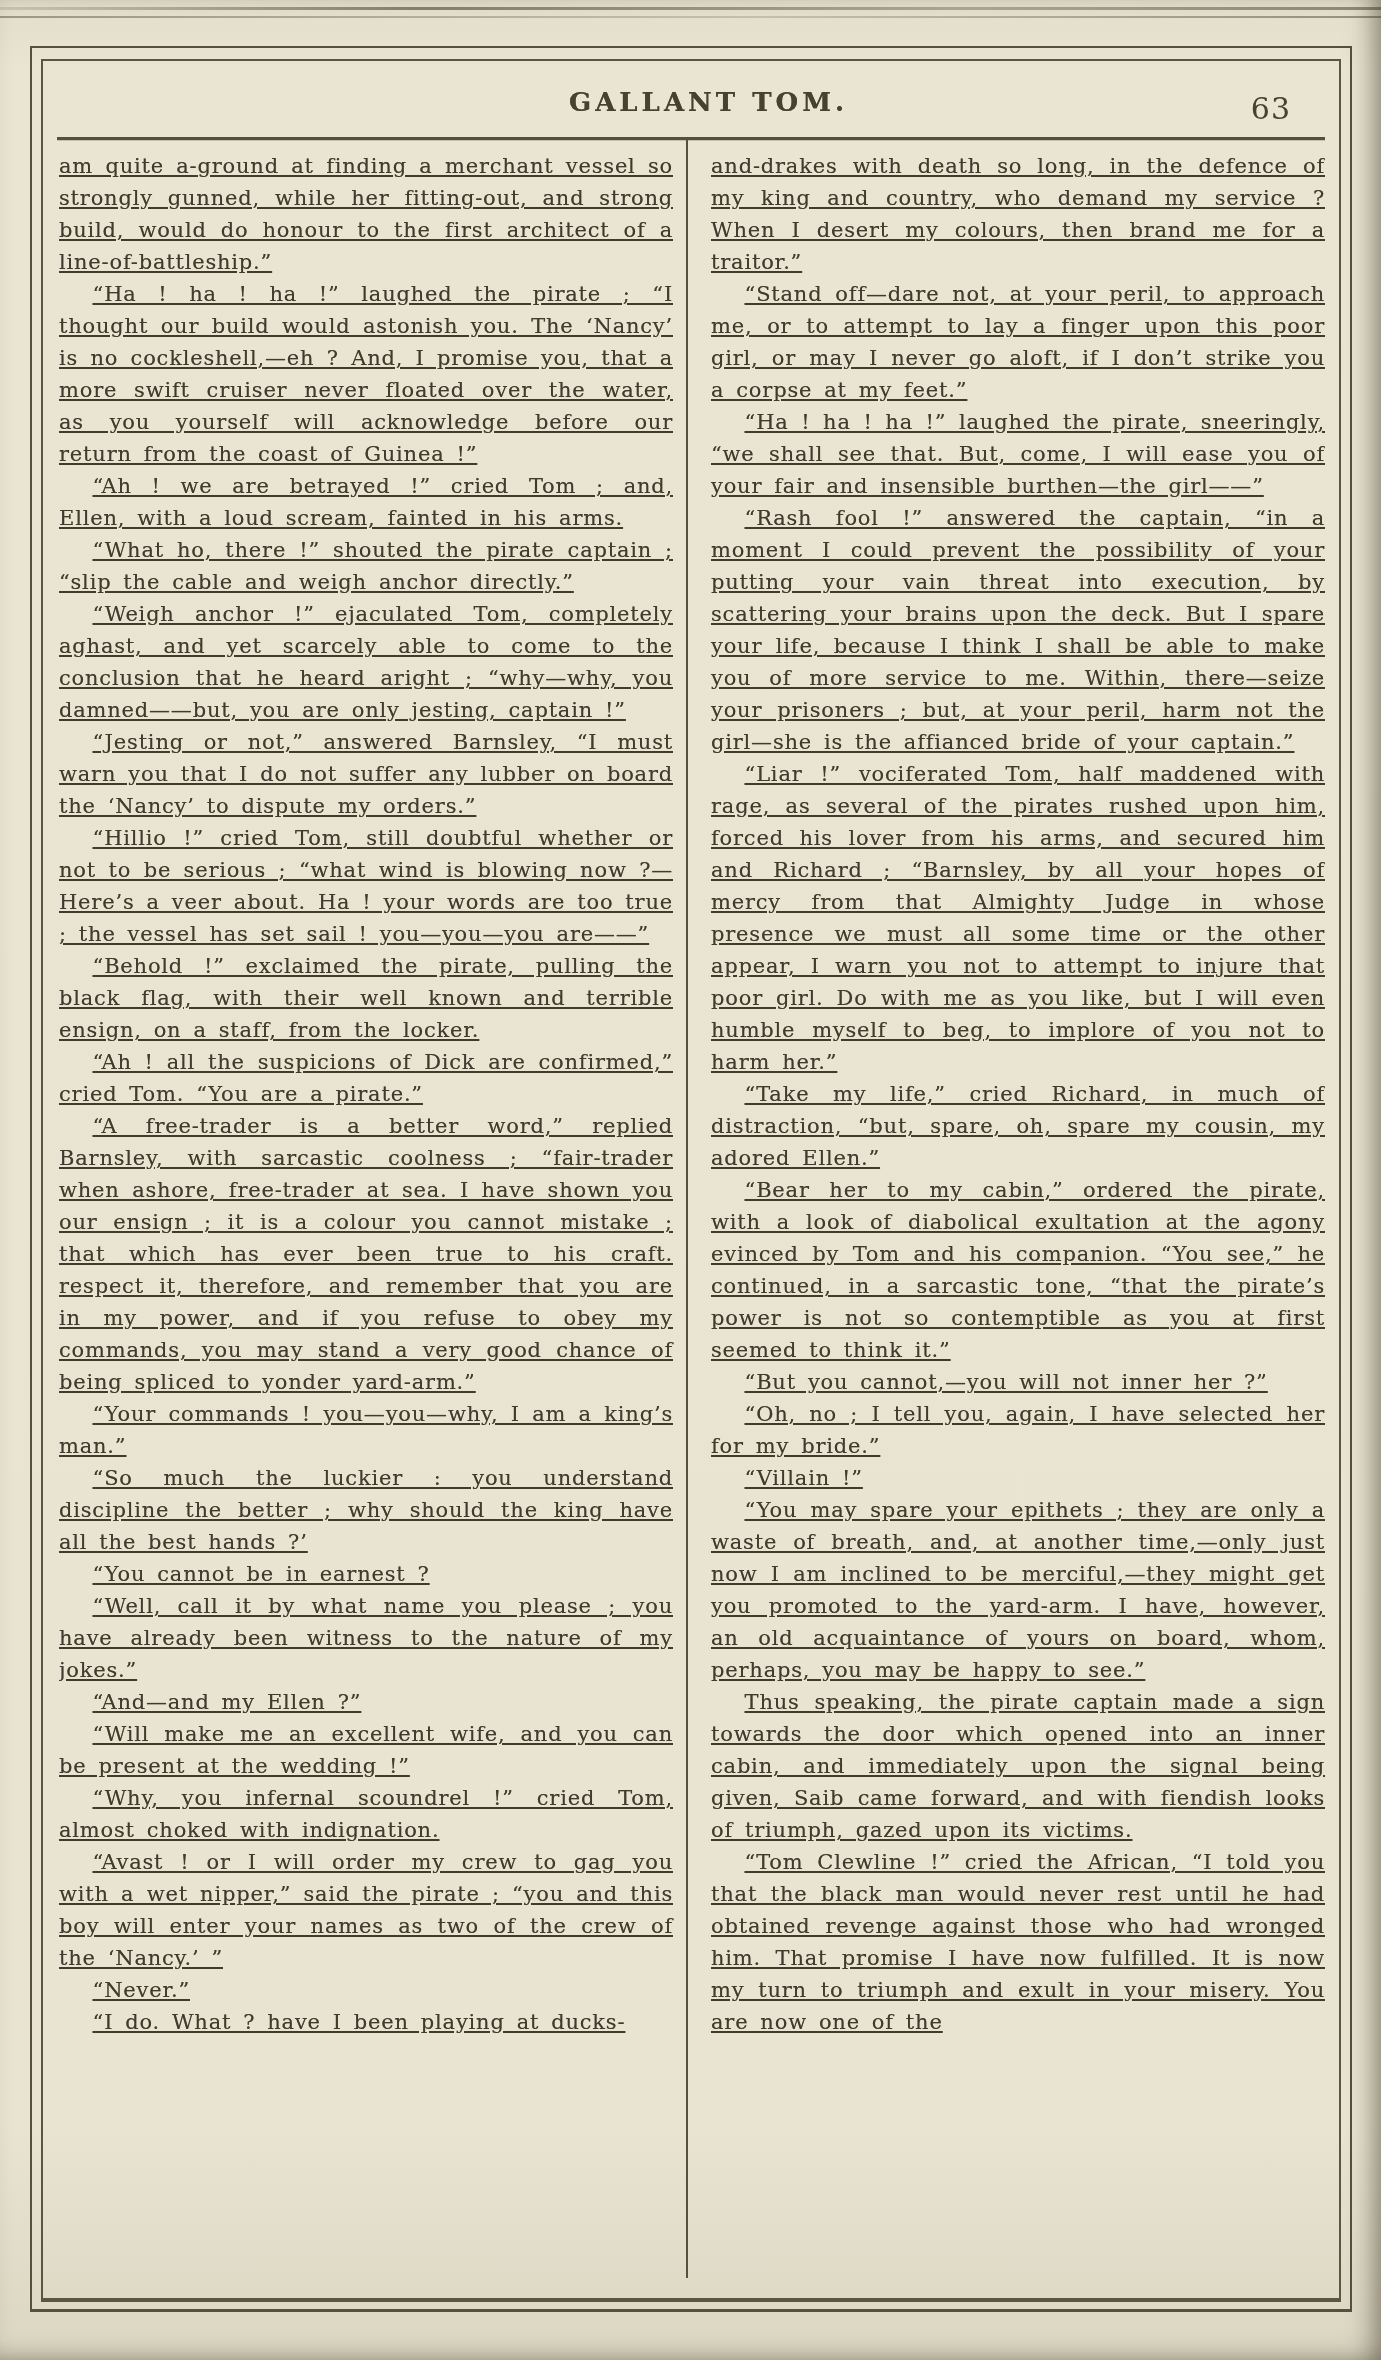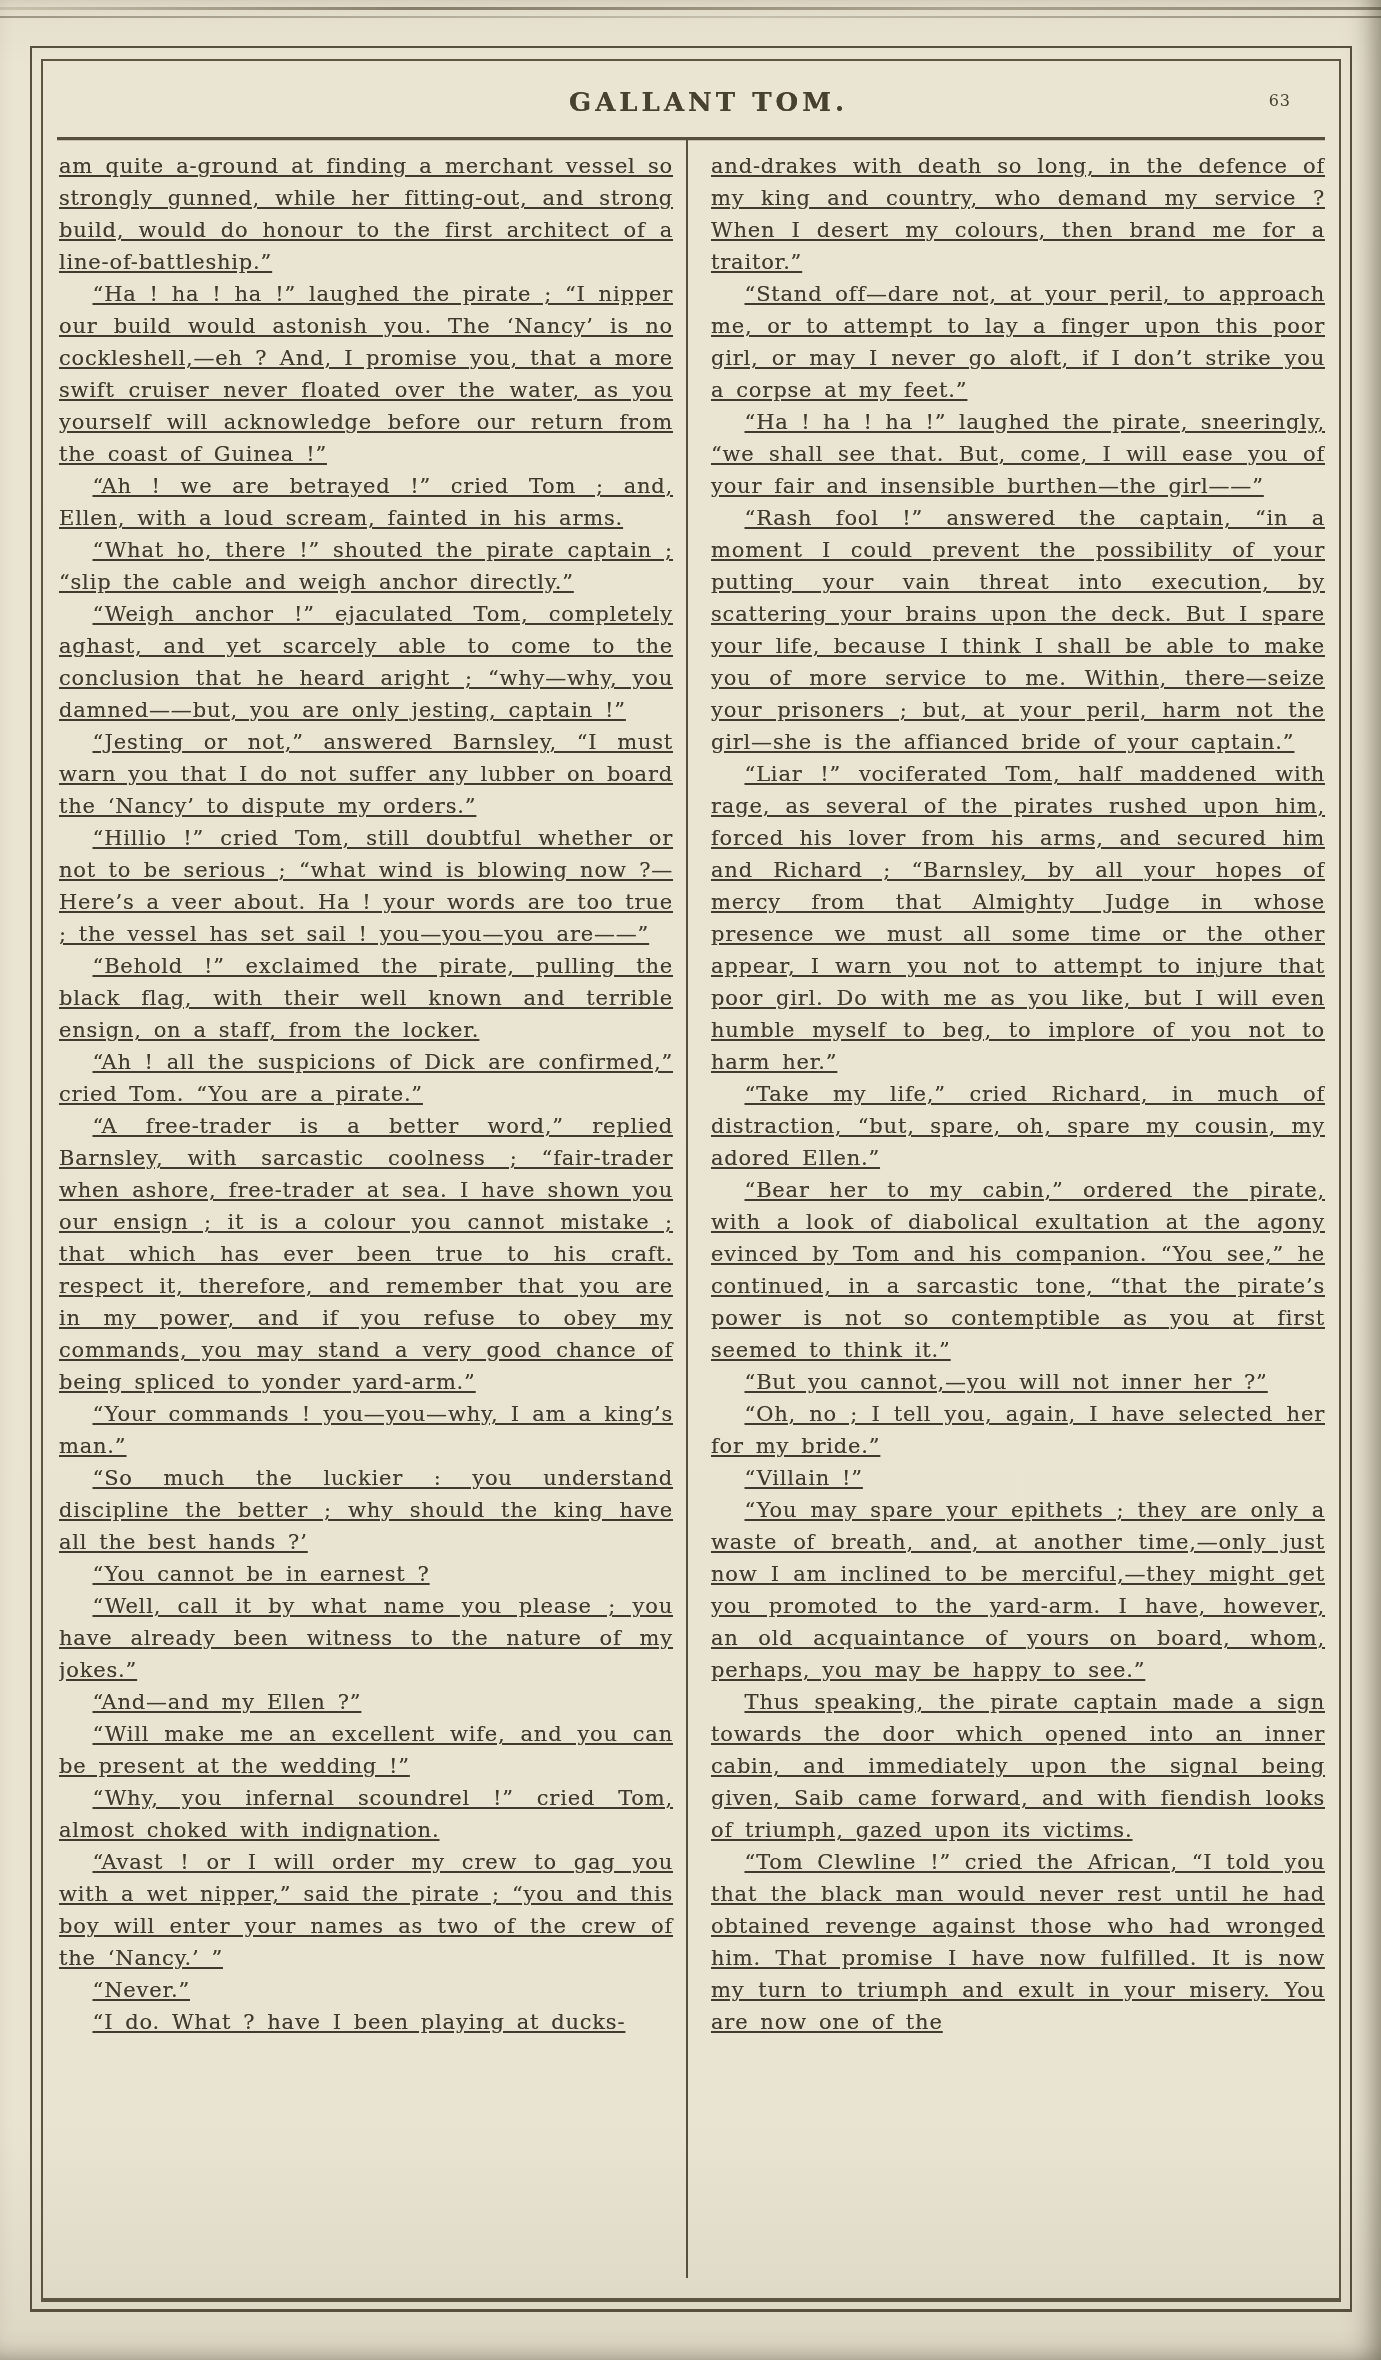--- a/index.html
+++ b/index.html
@@ -31,21 +31,21 @@
     border-bottom-width:4px;
   }
   header{position:relative;height:76px;}
   .running-title{
     position:absolute;left:0;right:10px;top:26px;text-align:center;
     font-size:26px;font-weight:bold;letter-spacing:4px;color:#47412f;
     text-shadow:0 0 .6px rgba(70,62,45,.8);
     margin-left:45px;
   }
   .page-number{
-    position:absolute;right:48px;top:30px;font-size:16px;color:#47412f;letter-spacing:1px;
+    position:absolute;right:48px;top:30px;font-size:30px;color:#47412f;letter-spacing:1px;
   }
   .header-rule{
     margin:0 14px;height:3px;background:#564f3b;
     box-shadow:0 1px 0 rgba(86,79,59,.25);
   }
   .columns{
     display:flex;align-items:stretch;
     height:2138px;overflow:hidden;padding:10px 14px 0 16px;box-sizing:border-box;
   }
   .col{
@@ -72,21 +72,21 @@
     <header>
       <span class="running-title">GALLANT TOM.</span>
       <span class="page-number">63</span>
     </header>
 
     <div class="header-rule"></div>
 
     <div class="columns">
       <div class="col col-left" id="col-left">
           <p class="para cont">am quite a-ground at finding a merchant vessel so strongly gunned, while her fitting-out, and strong build, would do honour to the first architect of a line-of-battleship.”</p>
-          <p class="para">“Ha ! ha ! ha !” laughed the pirate ; “I nipper our build would astonish you. The ‘Nancy’ is no cockleshell,—eh ? And, I promise you, that a more swift cruiser never floated over the water, as you yourself will acknowledge before our return from the coast of Guinea !”</p>
+          <p class="para">“Ha ! ha ! ha !” laughed the pirate ; “I thought our build would astonish you. The ‘Nancy’ is no cockleshell,—eh ? And, I promise you, that a more swift cruiser never floated over the water, as you yourself will acknowledge before our return from the coast of Guinea !”</p>
           <p class="para">“Ah ! we are betrayed !” cried Tom ; and, Ellen, with a loud scream, fainted in his arms.</p>
           <p class="para">“What ho, there !” shouted the pirate captain ; “slip the cable and weigh anchor directly.”</p>
           <p class="para">“Weigh anchor !” ejaculated Tom, completely aghast, and yet scarcely able to come to the conclusion that he heard aright ; “why—why, you damned——but, you are only jesting, captain !”</p>
           <p class="para">“Jesting or not,” answered Barnsley, “I must warn you that I do not suffer any lubber on board the ‘Nancy’ to dispute my orders.”</p>
           <p class="para">“Hillio !” cried Tom, still doubtful whether or not to be serious ; “what wind is blowing now ?—Here’s a veer about.  Ha ! your words are too true ; the vessel has set sail ! you—you—you are——”</p>
           <p class="para">“Behold !” exclaimed the pirate, pulling the black flag, with their well known and terrible ensign, on a staff, from the locker.</p>
           <p class="para">“Ah ! all the suspicions of Dick are confirmed,” cried Tom.  “You are a pirate.”</p>
           <p class="para">“A free-trader is a better word,” replied Barnsley, with sarcastic coolness ; “fair-trader when ashore, free-trader at sea.  I have shown you our ensign ; it is a colour you cannot mistake ;  that which has ever been true to his craft. respect it, therefore, and remember that you are in my power, and if you refuse to obey my commands, you may stand a very good chance of being spliced to yonder yard-arm.”</p>
           <p class="para">“Your commands ! you—you—why, I am a king’s man.”</p>
           <p class="para">“So much the luckier :  you understand discipline the better ;  why should the king have all the best hands ?’</p>

